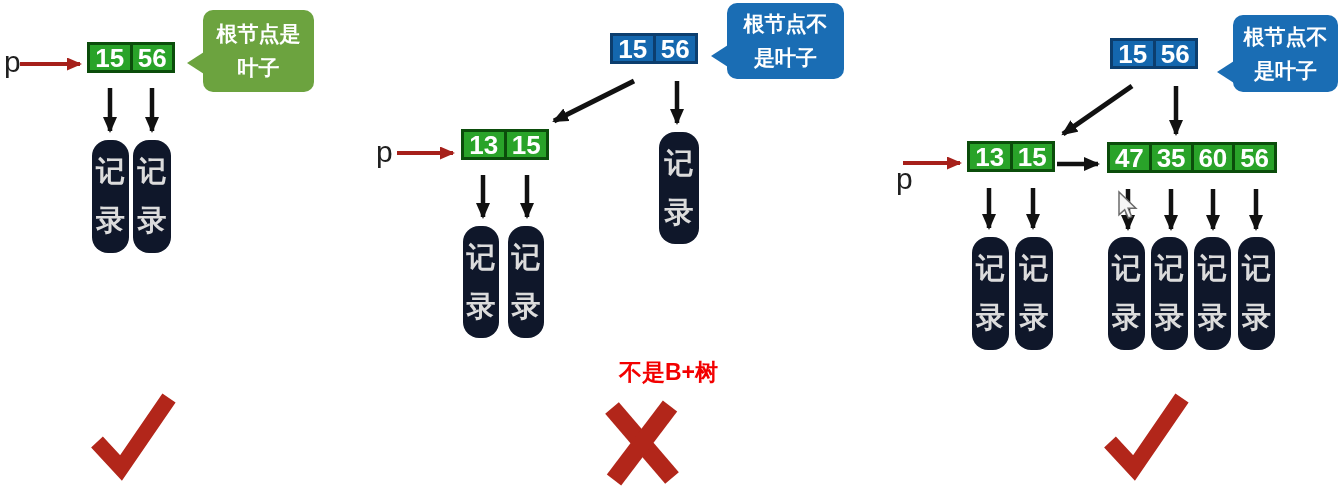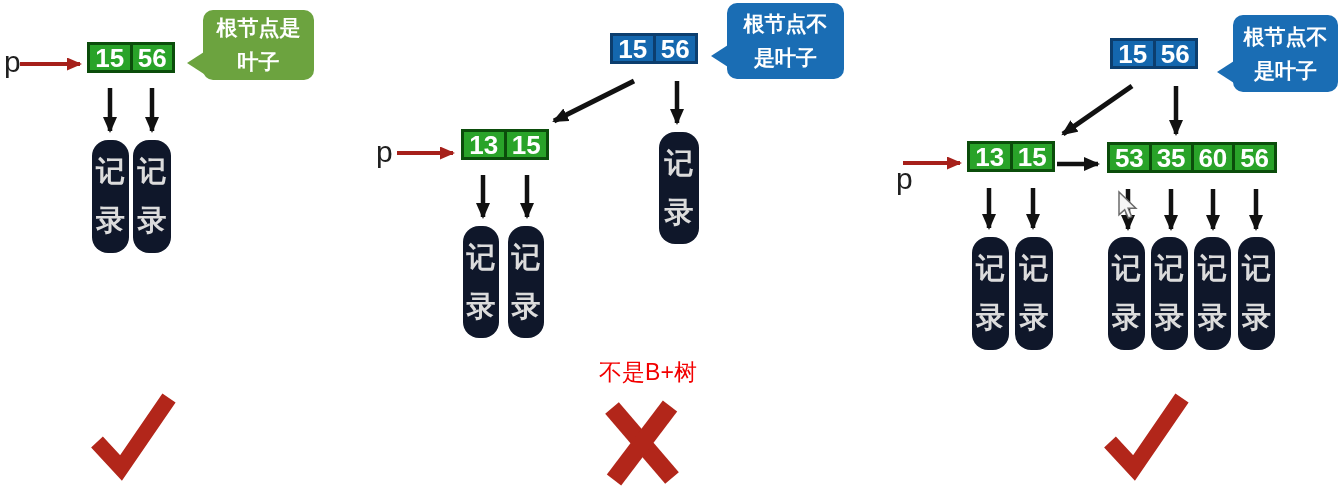--- a/index.html
+++ b/index.html
@@ -37,21 +37,21 @@
   .bubble.blue .tail{border-right:17px solid #1a6db4;}
 
   
   .record{
     box-sizing:border-box;background:#0f172a;border-radius:16px;
     color:#dcdcdc;font-weight:bold;font-size:29px;line-height:1.68;
     text-align:center;padding-top:7px;overflow:hidden;word-break:break-all;
   }
 
   .pointer-label{font-size:30px;color:#1f1f1f;line-height:1;}
-  .caption{font-size:23px;font-weight:normal;color:#f20000;text-align:center;line-height:1;}
+  .caption{font-size:23px;font-weight:bold;color:#f20000;text-align:right;line-height:1;}
 </style>
 </head>
 <body>
 
 <div class="stage">
 
   <svg class="overlay" width="1342" height="488" viewBox="0 0 1342 488">
     <defs>
       <marker id="mb" markerUnits="userSpaceOnUse" markerWidth="18" markerHeight="16" refX="14" refY="7" orient="auto">
         <path d="M0,0 L16,7 L0,14 Z" fill="#111111"></path>
@@ -115,21 +115,21 @@
     </g>
   </svg>
 
   <div class="abs pointer-label" style="left:4px;top:47px;">p</div>
 
   <div class="abs node leaf" style="left:87px;top:42px;width:88px;">
     <div class="cell">15</div>
     <div class="cell">56</div>
   </div>
 
-  <div class="abs bubble green" style="left:203px;top:10px;width:111px;height:70px;">
+  <div class="abs bubble green" style="left:203px;top:10px;width:111px;height:82px;">
     <span class="tail" style="top:42px;"></span>
     <span>根节点是
 叶子</span>
   </div>
 
   <div class="abs record" style="left:92px;top:140px;width:37px;height:113px;">记录</div>
   <div class="abs record" style="left:133px;top:140px;width:38px;height:113px;">记录</div>
 
   <div class="abs node internal" style="left:610px;top:33px;width:88px;">
     <div class="cell">15</div>
@@ -167,21 +167,21 @@
   </div>
 
   <div class="abs pointer-label" style="left:896px;top:164px;">p</div>
 
   <div class="abs node leaf" style="left:967px;top:141px;width:88px;">
     <div class="cell">13</div>
     <div class="cell">15</div>
   </div>
 
   <div class="abs node leaf" style="left:1107px;top:142px;width:170px;">
-    <div class="cell">53</div>
+    <div class="cell">47</div>
     <div class="cell">35</div>
     <div class="cell">60</div>
     <div class="cell">56</div>
   </div>
 
   <div class="abs record" style="left:972px;top:237px;width:37px;height:113px;">记录</div>
   <div class="abs record" style="left:1015px;top:237px;width:38px;height:113px;">记录</div>
   <div class="abs record" style="left:1108px;top:237px;width:37px;height:113px;">记录</div>
   <div class="abs record" style="left:1151px;top:237px;width:37px;height:113px;">记录</div>
   <div class="abs record" style="left:1194px;top:237px;width:37px;height:113px;">记录</div>

